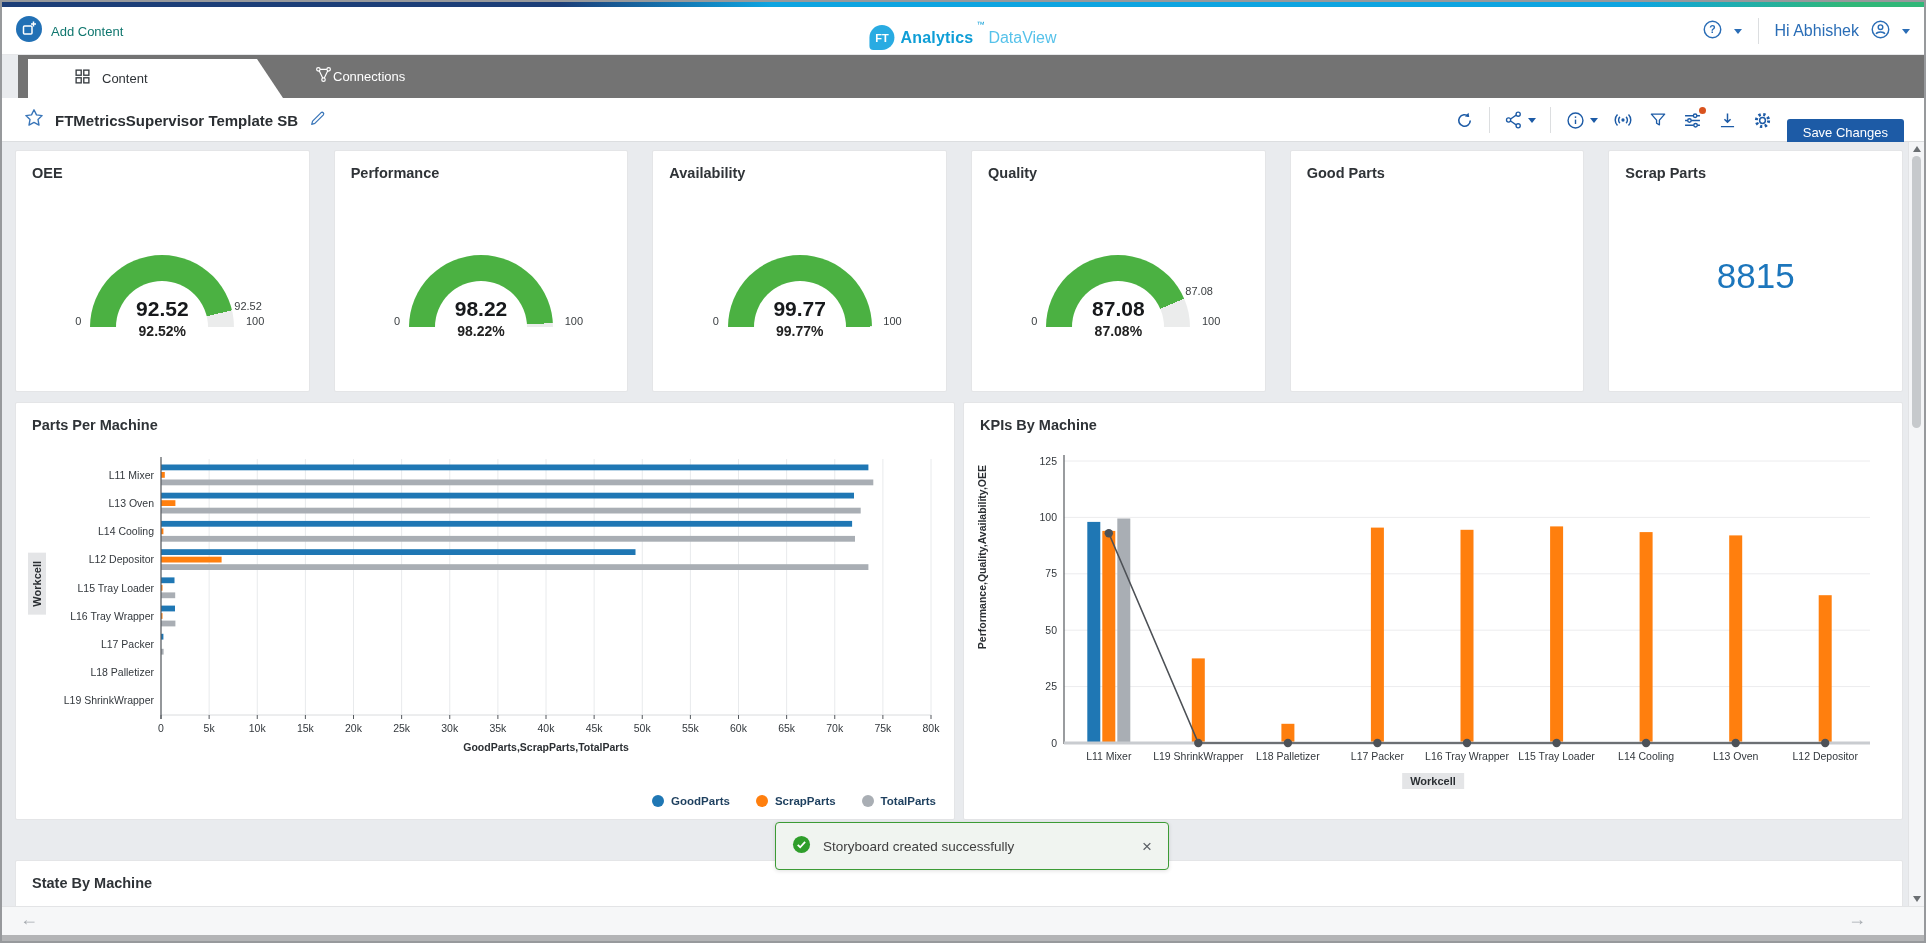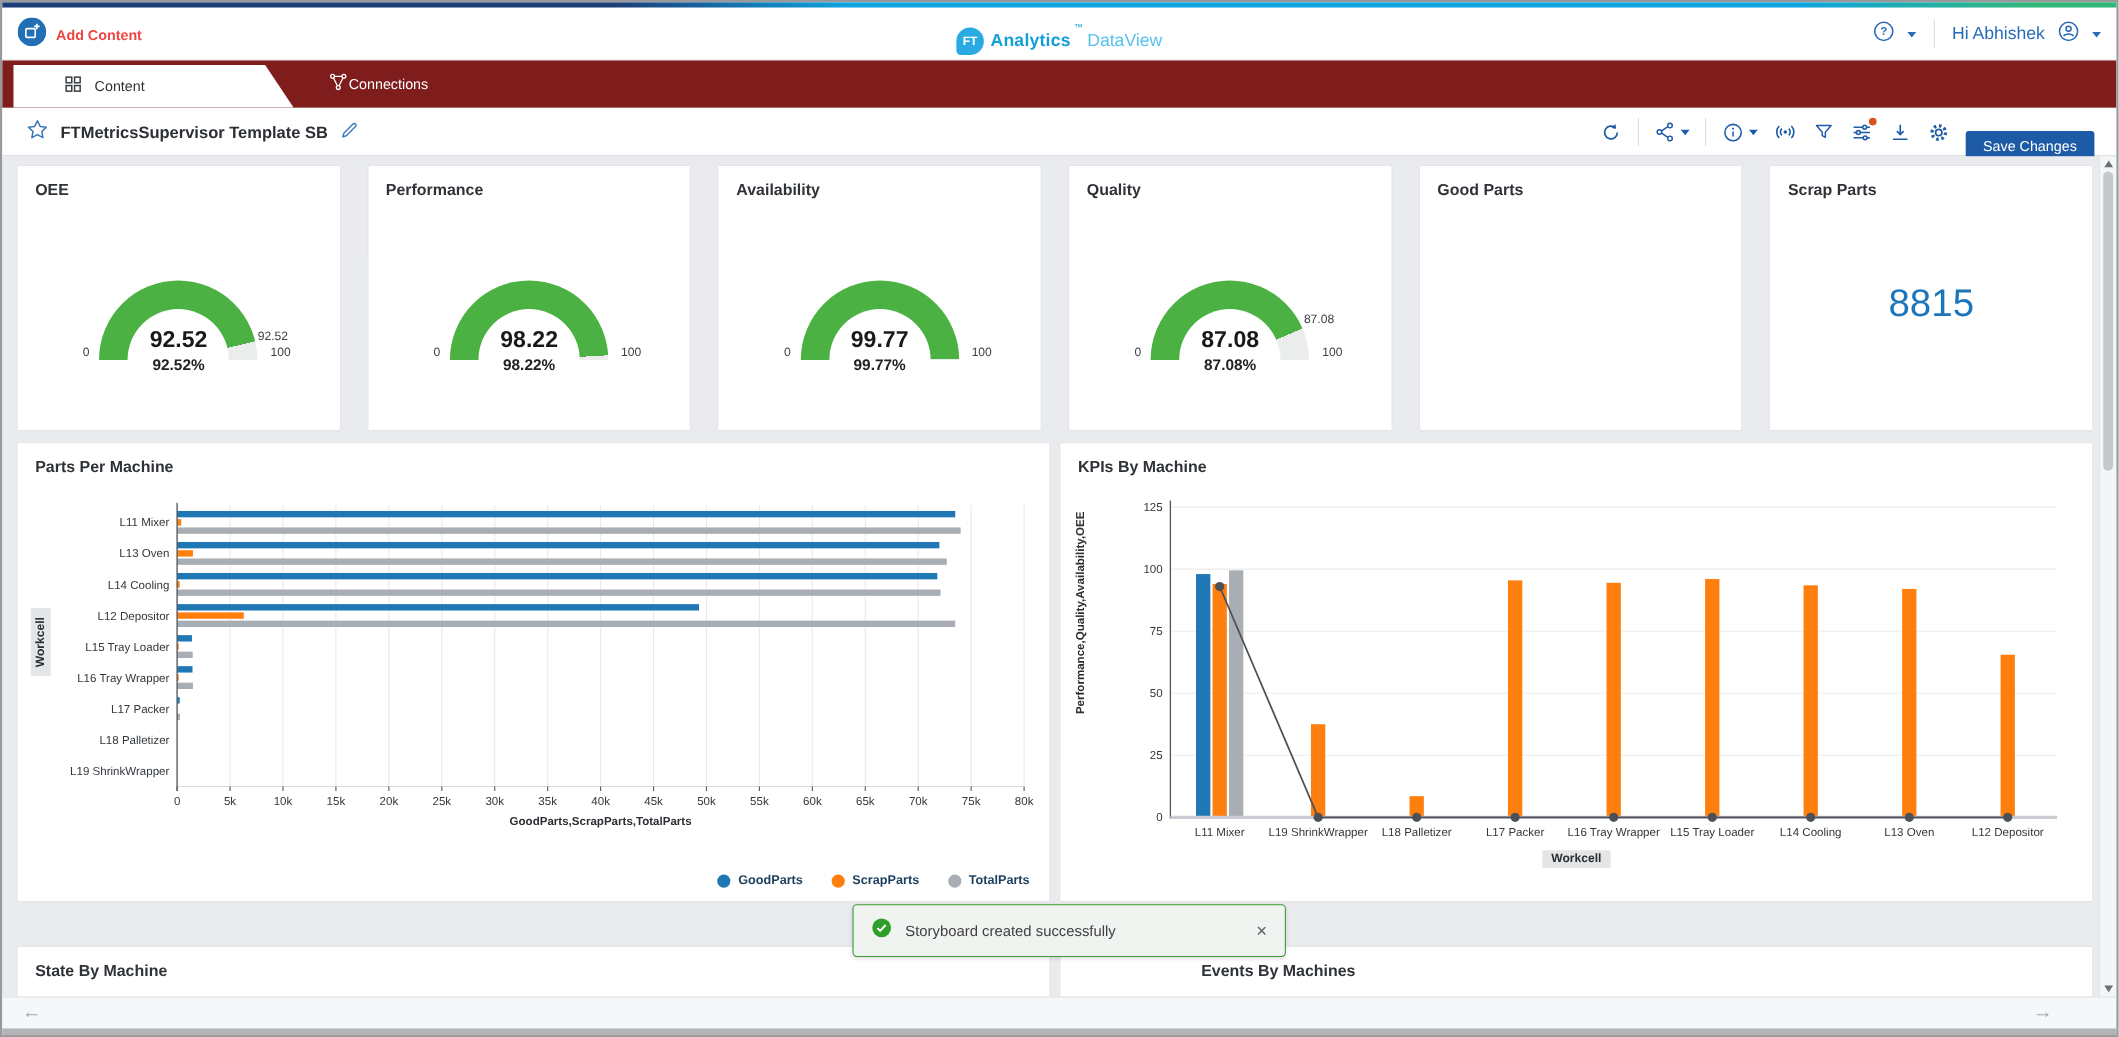--- a/index.html
+++ b/index.html
@@ -8,32 +8,32 @@
     position:relative; width:1926px; height:943px;
     border:2px solid #97999c; background:#e9ebee; overflow:hidden;
     font-family:"Liberation Sans", sans-serif; color:#333;
   }
   
   .top-strip{position:absolute;left:0;top:0;right:0;height:5px;
     background:linear-gradient(90deg,#1c3e78 0%,#1c3e78 29%,#0ea4e0 40%,#0ea4e0 85%,#31b778 96%,#31b778 100%);}
   
   .app-header{position:absolute;left:0;top:5px;right:0;height:48px;background:#fff;border-bottom:1px solid #e6e7e9;}
   .add-content{position:absolute;left:14px;top:0;height:48px;display:flex;align-items:center;gap:9px;cursor:pointer;}
-  .add-content span.lbl{font-size:13px;color:#ef4444;font-weight:bold;}
+  .add-content span.lbl{font-size:13px;color:#0f766e;}
   .brand{position:absolute;left:50%;top:0;transform:translateX(-50%);height:61px;display:flex;align-items:center;gap:6px;}
   .brand-circle{width:25px;height:25px;border-radius:50% 50% 50% 4px;background:#29abe2;color:#fff;font-size:11px;font-weight:bold;display:flex;align-items:center;justify-content:center;}
   .brand-bold{font-size:16px;font-weight:bold;color:#0f9ed6;letter-spacing:.2px;}
   .brand-tm{font-size:8px;color:#0f9ed6;vertical-align:super;margin-left:-3px;align-self:flex-start;margin-top:13px;}
   .brand-light{font-size:16px;color:#56c2ea;margin-left:-2px;}
   .hdr-right{position:absolute;right:14px;top:0;height:48px;display:flex;align-items:center;gap:10px;color:#2a6db6;}
   .hdr-divider{width:1px;height:26px;background:#dcdee0;margin:0 6px;}
   .caret{width:0;height:0;border-left:4px solid transparent;border-right:4px solid transparent;border-top:5px solid currentColor;display:inline-block;}
   .greeting{font-size:16px;color:#2a6db6;}
   
-  .nav-bar{position:absolute;left:0;top:53px;right:0;height:43px;background:#7f1d1d;}
+  .nav-bar{position:absolute;left:16px;top:53px;right:0;height:43px;background:#737373;}
   .tab-active{position:absolute;left:10px;top:4px;bottom:0;width:255px;background:#fff;
     clip-path:polygon(0 0, calc(100% - 26px) 0, 100% 100%, 0 100%);
     display:flex;align-items:center;gap:11px;padding-left:46px;cursor:pointer;}
   .tab-active .tab-lbl{font-size:13px;color:#2f3337;}
   .tab-idle{position:absolute;left:296px;top:0;bottom:0;display:flex;align-items:center;gap:0;cursor:pointer;}
   .tab-idle .tab-lbl{font-size:13px;color:#fff;}
   
   .toolbar{position:absolute;left:0;top:96px;right:0;height:44px;background:#fff;border-bottom:1px solid #dcdee0;}
   .tb-left{position:absolute;left:22px;top:0;height:44px;display:flex;align-items:center;gap:11px;}
   .tb-title{font-size:15px;font-weight:bold;color:#2b2f33;}
@@ -444,23 +444,20 @@
               <circle cx="807.2" cy="294.0" r="4.2" fill="#4d5156"></circle>
             </svg></div>
         <div class="hlabel-box">Workcell</div>
       </section>
     </div>
 
     <div class="row3">
       <section class="card">
         <h3 class="card-title">State By Machine</h3>
       </section>
-      <section class="card">
-        <h3 class="card-title events-indent">Events By Machines</h3>
-      </section>
     </div>
 
     <div class="toast">
       <span>
         <svg viewBox="0 0 20 20" width="19" height="19">
             <circle cx="10" cy="10" r="9" fill="#2f9e2b"></circle>
             <path d="M6 10.3l2.6 2.6 5.2-5.6" fill="none" stroke="#fff" stroke-width="1.9"></path>
           </svg>
       </span>
       <span class="toast-msg">Storyboard created successfully</span>

